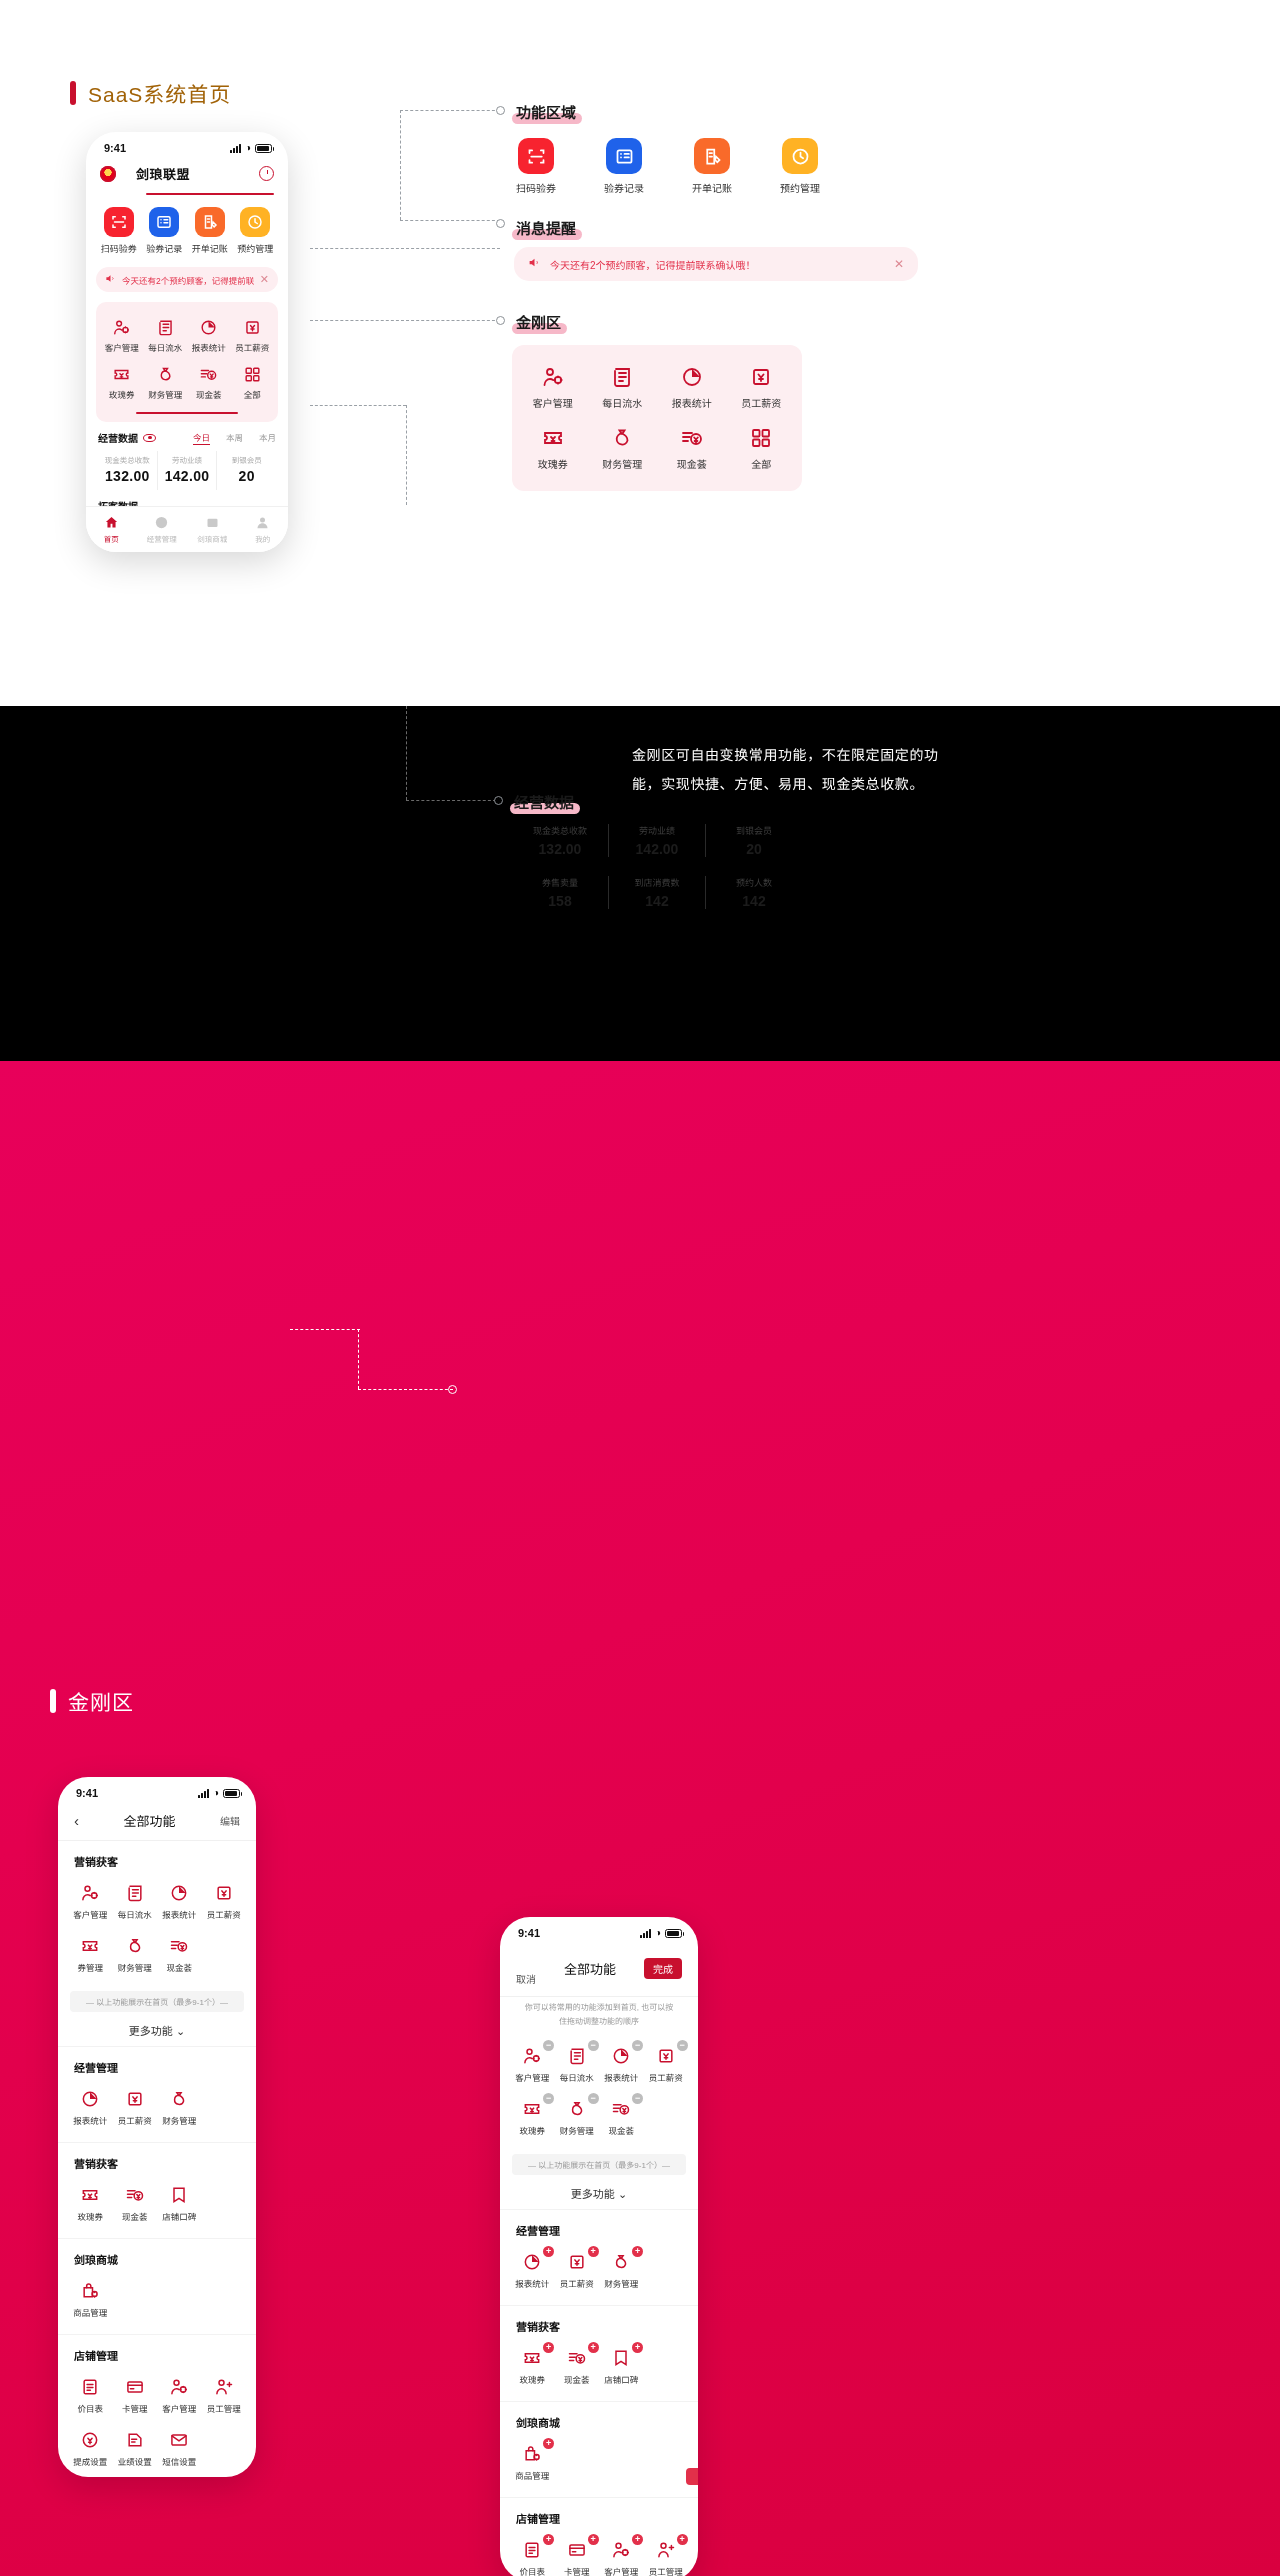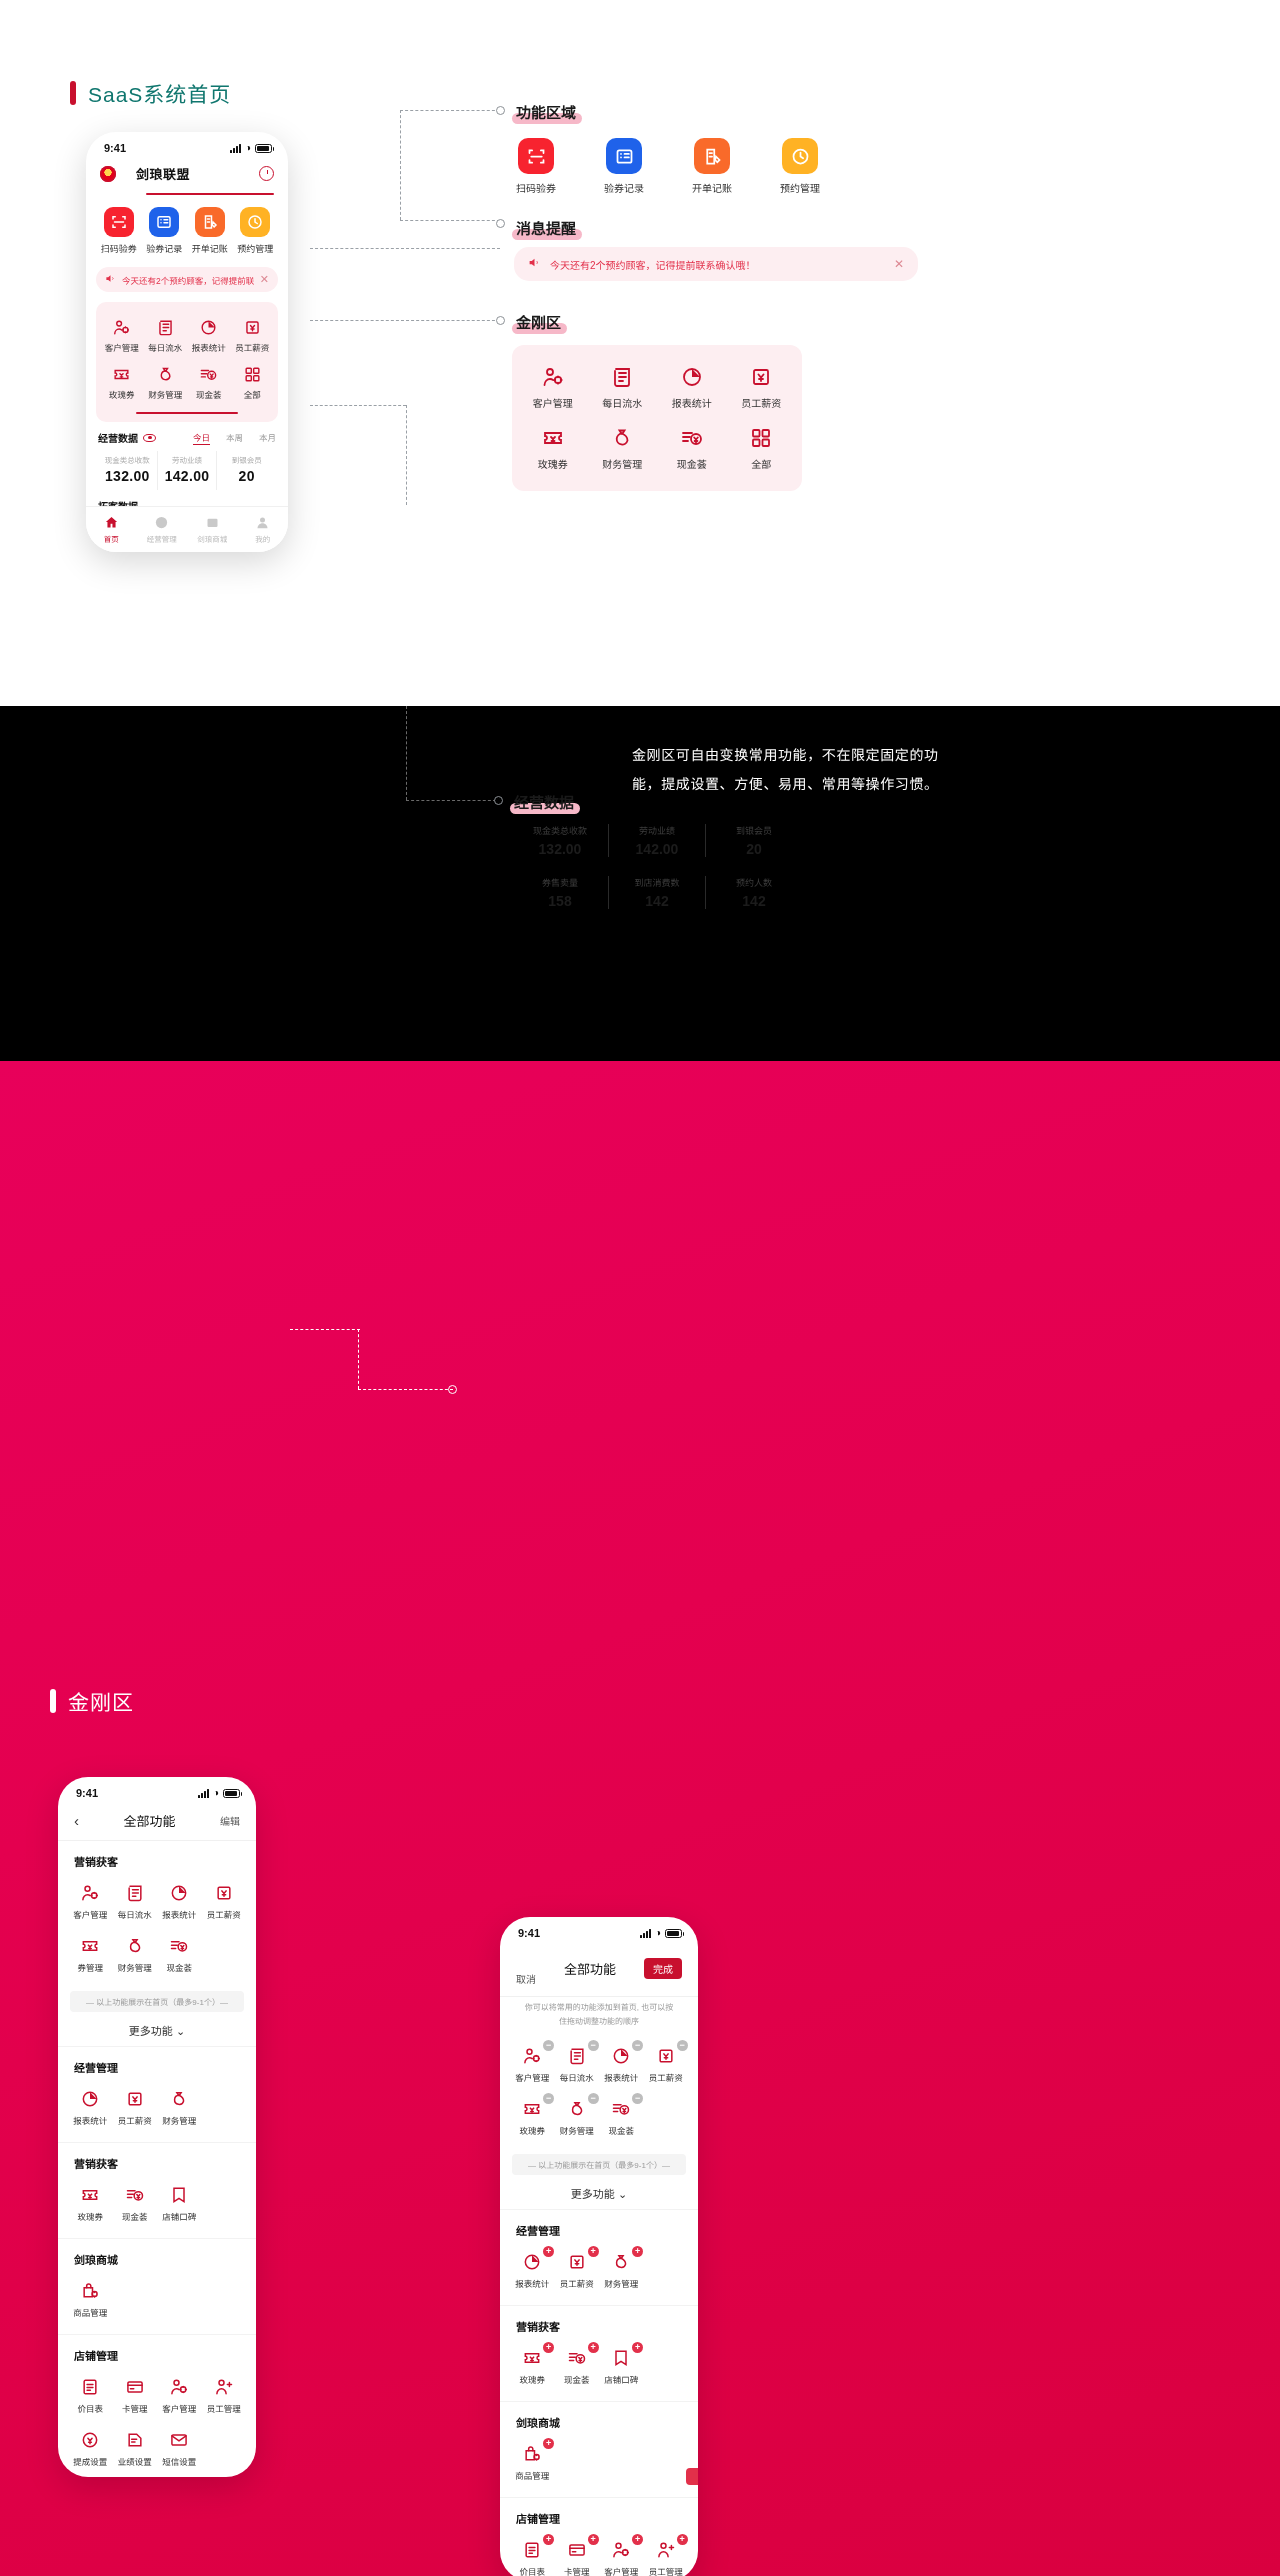--- a/index.html
+++ b/index.html
@@ -12,21 +12,21 @@
   .page { position: relative; width: 1280px; height: 2576px; overflow: hidden; background:#fff; }
 
   
   .sec1 { position:absolute; left:0; top:0; width:1280px; height:706px; background:#fff; }
   .sec-dark { position:absolute; left:0; top:706px; width:1280px; height:355px; background:#000; }
   .sec2 { position:absolute; left:0; top:1061px; width:1280px; height:1515px;
           background: linear-gradient(160deg,#e8005a 0%, #e4004f 40%, #d9003f 100%); }
 
   .sec-title { position:absolute; display:flex; align-items:center; gap:12px; }
   .sec-title .bar { width:6px; height:24px; border-radius:3px; background:#c8102e; display:block; }
-  .sec-title .txt { font-size:21px; letter-spacing:1px; color:#0f766e; }
+  .sec-title .txt { font-size:21px; letter-spacing:1px; color:#a16207; }
   .sec-title.on-pink .bar { background:#ffffff; }
   .sec-title.on-pink .txt { color:#ffffff; }
 
   
   .phone {
     position:absolute; background:#fff; border-radius:30px;
     box-shadow: 0 10px 34px rgba(0,0,0,.16);
     overflow:hidden;
   }
   .statusbar { display:flex; align-items:center; justify-content:space-between;
@@ -581,21 +581,21 @@
     </div>
   </div>
 
   <div class="sec2">
 
     <div class="sec-title on-pink" style="left:50px; top:625px;">
       <span class="bar"></span>
       <span class="txt">金刚区</span>
     </div>
 
-    <div class="p-desc" style="left:632px; top:-320px;">金刚区可自由变换常用功能，不在限定固定的功能，提成设置、方便、易用、常用等操作习惯。</div>
+    <div class="p-desc" style="left:632px; top:-320px;">金刚区可自由变换常用功能，不在限定固定的功能，实现快捷、方便、易用、现金类总收款。</div>
 
     <div class="phone" style="left:58px; top:716px; width:198px; height:700px;">
       <div class="statusbar">
         <span>9:41</span>
         <span class="sb-right">
           <span class="sig">
               <i></i>
               <i></i>
               <i></i>
               <i></i>

